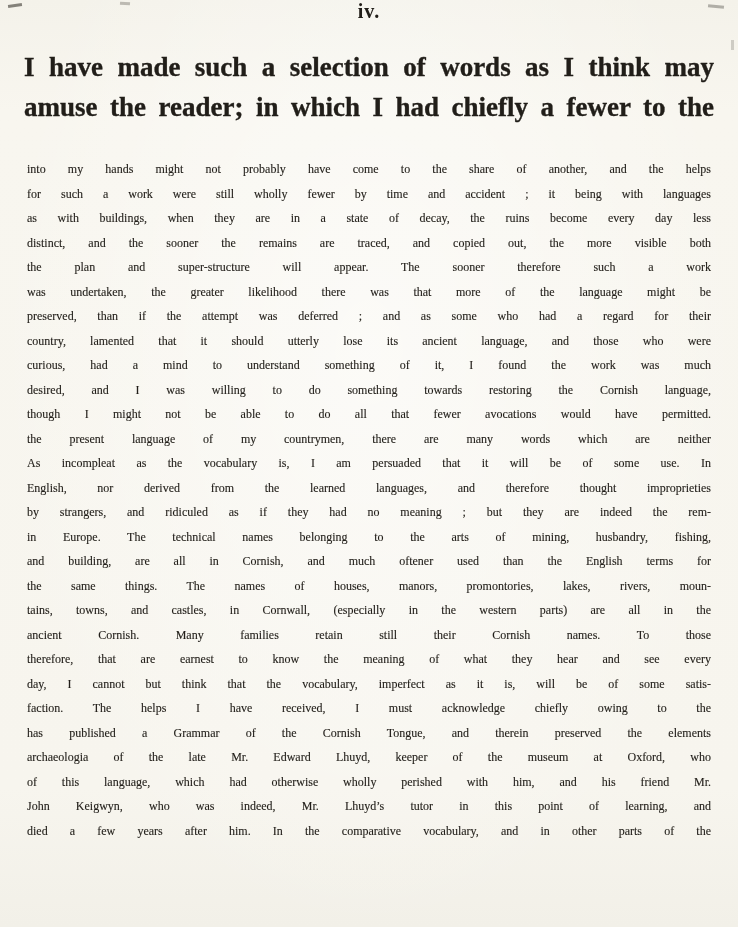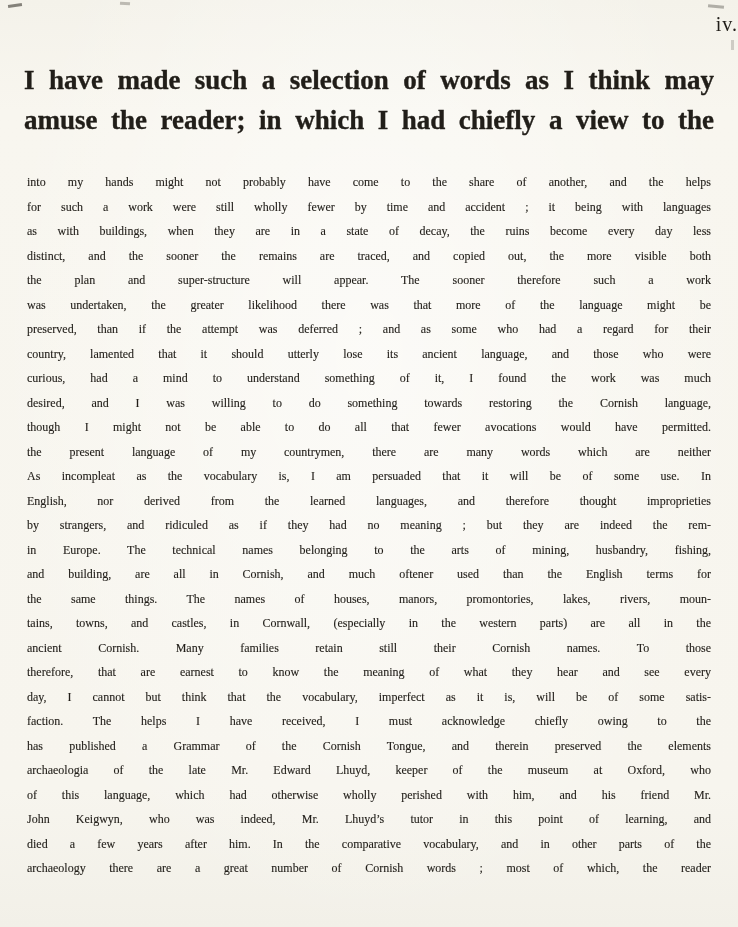--- a/index.html
+++ b/index.html
@@ -11,24 +11,23 @@
     margin: 0 auto;
     background: var(--paper, #f7f5ee);
     background-image:
       radial-gradient(ellipse at 50% 38%, rgba(255,255,255,0.55), rgba(255,255,255,0) 72%),
       linear-gradient(180deg, #f4f2ea 0%, #f8f6ef 12%, #f7f5ee 85%, #f2f0e8 100%);
     color: var(--ink, #211e19);
     font-family: "Liberation Serif", serif;
     overflow: hidden;
   }
   .page-number {
-    text-align: right;
-    padding-top: 13px;
+    text-align: center;
     font-size: 20px;
-    font-weight: 400;
+    font-weight: 700;
     letter-spacing: 1px;
   }
   .main-text {
     margin: 24px 24px 0 24px;
     font-size: 27px;
     line-height: 40px;
     font-weight: bold;
   }
   .main-text .line {
     -webkit-text-stroke: 0.35px currentColor;
@@ -62,21 +61,21 @@
 
   <div class="artifact a1"></div>
   <div class="artifact a2"></div>
   <div class="artifact a3"></div>
   <div class="artifact a4"></div>
 
   <div class="page-number">iv.</div>
 
   <div class="main-text">
       <div class="line">I have made such a selection of words as I think may</div>
-      <div class="line">amuse the reader; in which I had chiefly a view to the</div>
+      <div class="line">amuse the reader; in which I had chiefly a fewer to the</div>
     </div>
 
   <div class="footnote">
       <div class="line">into my hands might not probably have come to the share of another, and the helps</div>
       <div class="line">for such a work were still wholly fewer by time and accident ; it being with languages</div>
       <div class="line">as with buildings, when they are in a state of decay, the ruins become every day less</div>
       <div class="line">distinct, and the sooner the remains are traced, and copied out, the more visible both</div>
       <div class="line">the plan and super-structure will appear.  The sooner therefore such a work</div>
       <div class="line">was undertaken, the greater likelihood there was that more of the language might be</div>
       <div class="line">preserved, than if the attempt was deferred ; and as some who had a regard for their</div>
@@ -94,16 +93,15 @@
       <div class="line">tains, towns, and castles, in Cornwall, (especially in the western parts) are all in the</div>
       <div class="line">ancient Cornish.  Many families retain still their Cornish names.  To those</div>
       <div class="line">therefore, that are earnest to know the meaning of what they hear and see every</div>
       <div class="line">day, I cannot but think that the vocabulary, imperfect as it is, will be of some satis-</div>
       <div class="line">faction.  The helps I have received, I must acknowledge chiefly owing to the</div>
       <div class="line">has published a Grammar of the Cornish Tongue, and therein preserved the elements</div>
       <div class="line">archaeologia of the late Mr. Edward Lhuyd, keeper of the museum at Oxford, who</div>
       <div class="line">of this language, which had otherwise wholly perished with him, and his friend Mr.</div>
       <div class="line">John Keigwyn, who was indeed, Mr. Lhuyd’s tutor in this point of learning, and</div>
       <div class="line">died a few years after him.  In the comparative vocabulary, and in other parts of the</div>
-      <div class="line">archaeology there are a great number of Cornish words ; most of which, the reader</div>
     </div>
 
 </div>
 
 </body></html>

